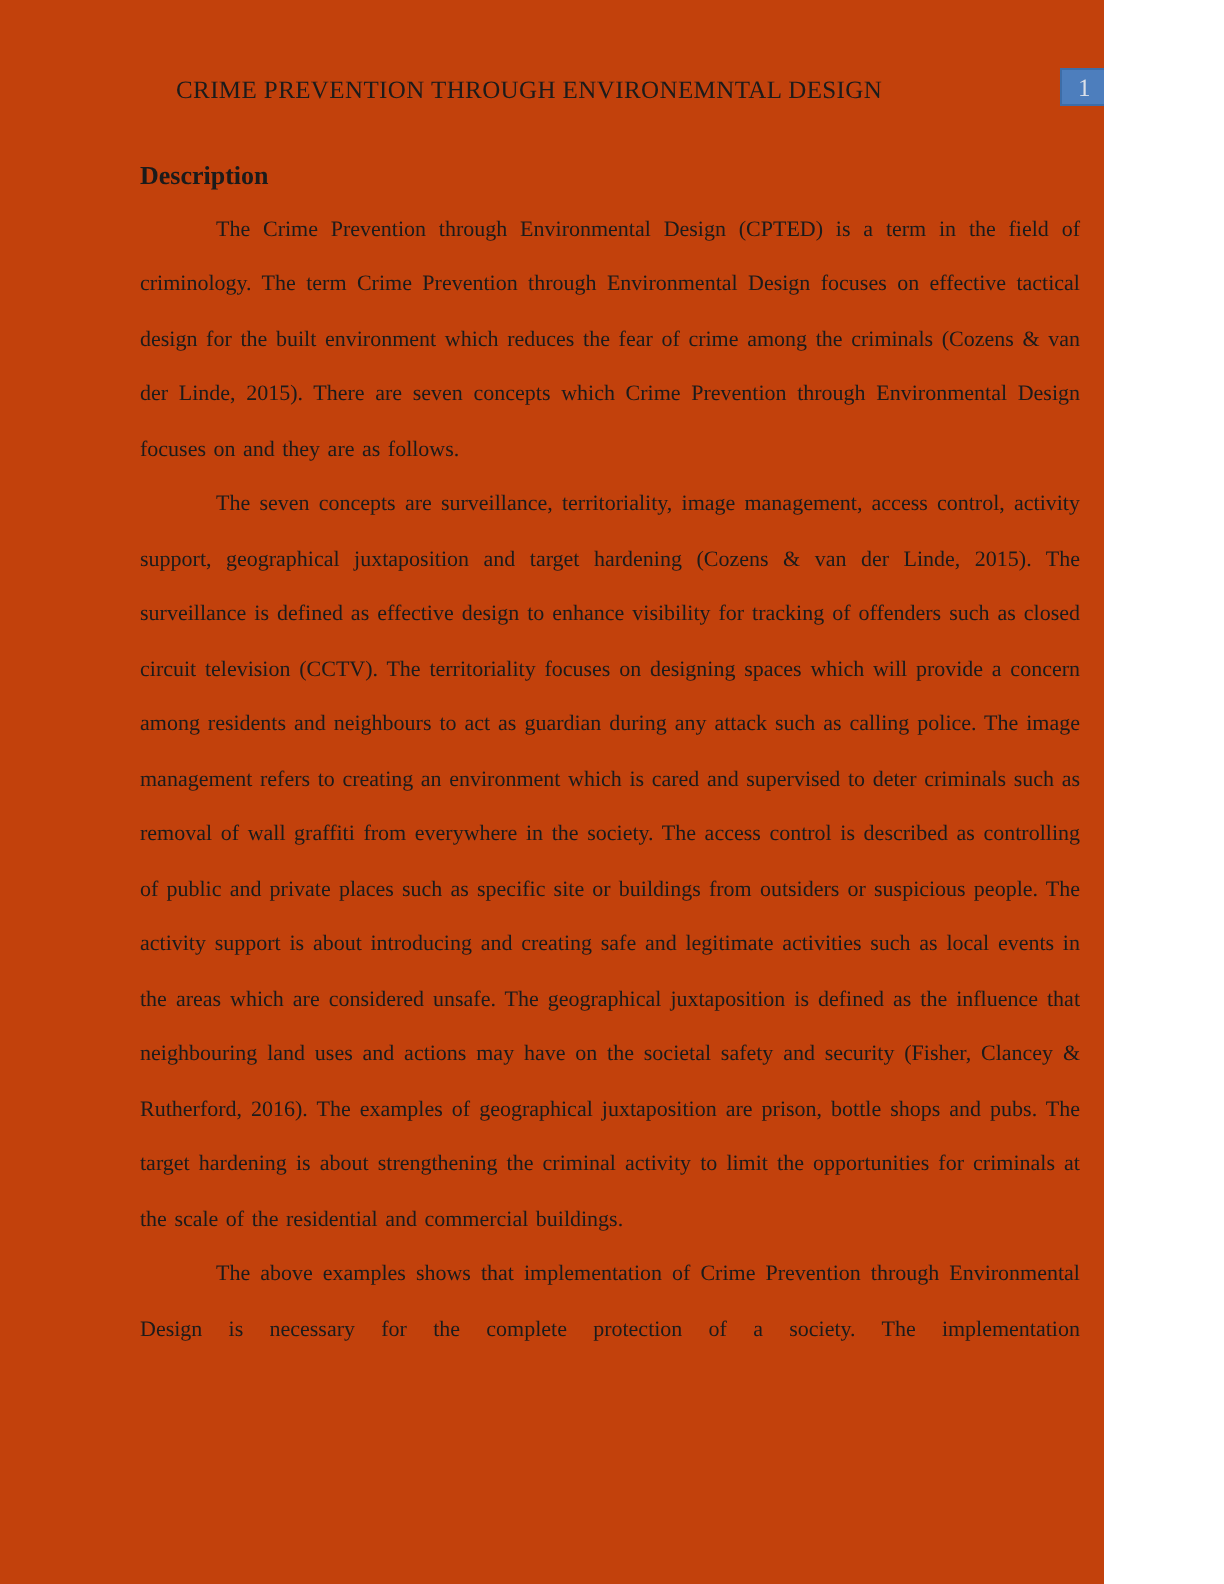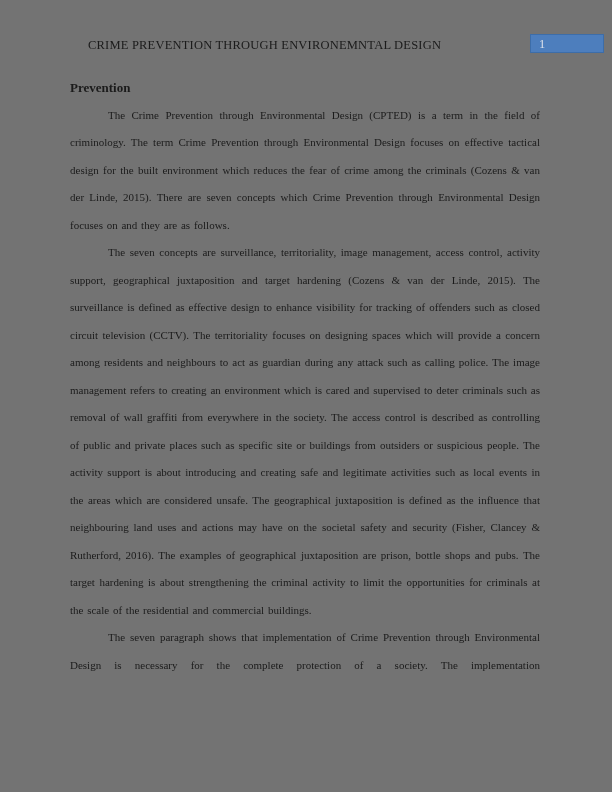--- a/index.html
+++ b/index.html
@@ -2,23 +2,23 @@
 <html><head>
 <meta charset="utf-8">
 <style>
   html, body {
     margin: 0;
     padding: 0;
     background: #ffffff;
   }
   .page {
     position: relative;
-    width: 612px;
+    width: 552px;
     height: 792px;
-    background: #737373;
+    background: #c2410c;
     overflow: hidden;
     font-family: "Liberation Serif", "DejaVu Serif", serif;
     color: #1b1b1b;
   }
   .running-head {
     position: absolute;
     left: 88px;
     top: 36px;
     font-size: 12.5px;
     line-height: 18px;
@@ -73,22 +73,22 @@
 
 <div class="page">
 
   <div class="running-head">CRIME PREVENTION THROUGH ENVIRONEMNTAL DESIGN</div>
 
   <div class="page-number-field">
     <span class="page-number-digit">1</span>
   </div>
 
   <div class="body-text">
-    <h1 class="section-heading">Prevention</h1>
+    <h1 class="section-heading">Description</h1>
 
     <p>The Crime Prevention through Environmental Design (CPTED) is a term in the field of criminology. The term Crime Prevention through Environmental Design focuses on effective tactical design for the built environment which reduces the fear of crime among the criminals (Cozens &amp; van der Linde, 2015). There are seven concepts which Crime Prevention through Environmental Design focuses on and they are as follows.</p>
 
     <p>The seven concepts are surveillance, territoriality, image management, access control, activity support, geographical juxtaposition and target hardening (Cozens &amp; van der Linde, 2015). The surveillance is defined as effective design to enhance visibility for tracking of offenders such as closed circuit television (CCTV). The territoriality focuses on designing spaces which will provide a concern among residents and neighbours to act as guardian during any attack such as calling police. The image management refers to creating an environment which is cared and supervised to deter criminals such as removal of wall graffiti from everywhere in the society. The access control is described as controlling of public and private places such as specific site or buildings from outsiders or suspicious people. The activity support is about introducing and creating safe and legitimate activities such as local events in the areas which are considered unsafe. The geographical juxtaposition is defined as the influence that neighbouring land uses and actions may have on the societal safety and security (Fisher, Clancey &amp; Rutherford, 2016). The examples of geographical juxtaposition are prison, bottle shops and pubs. The target hardening is about strengthening the criminal activity to limit the opportunities for criminals at the scale of the residential and commercial buildings.</p>
 
-    <p class="continues">The seven paragraph shows that implementation of Crime Prevention through Environmental Design is necessary for the complete protection of a society. The implementation</p>
+    <p class="continues">The above examples shows that implementation of Crime Prevention through Environmental Design is necessary for the complete protection of a society. The implementation</p>
   </div>
 
 </div>
 
 </body></html>

